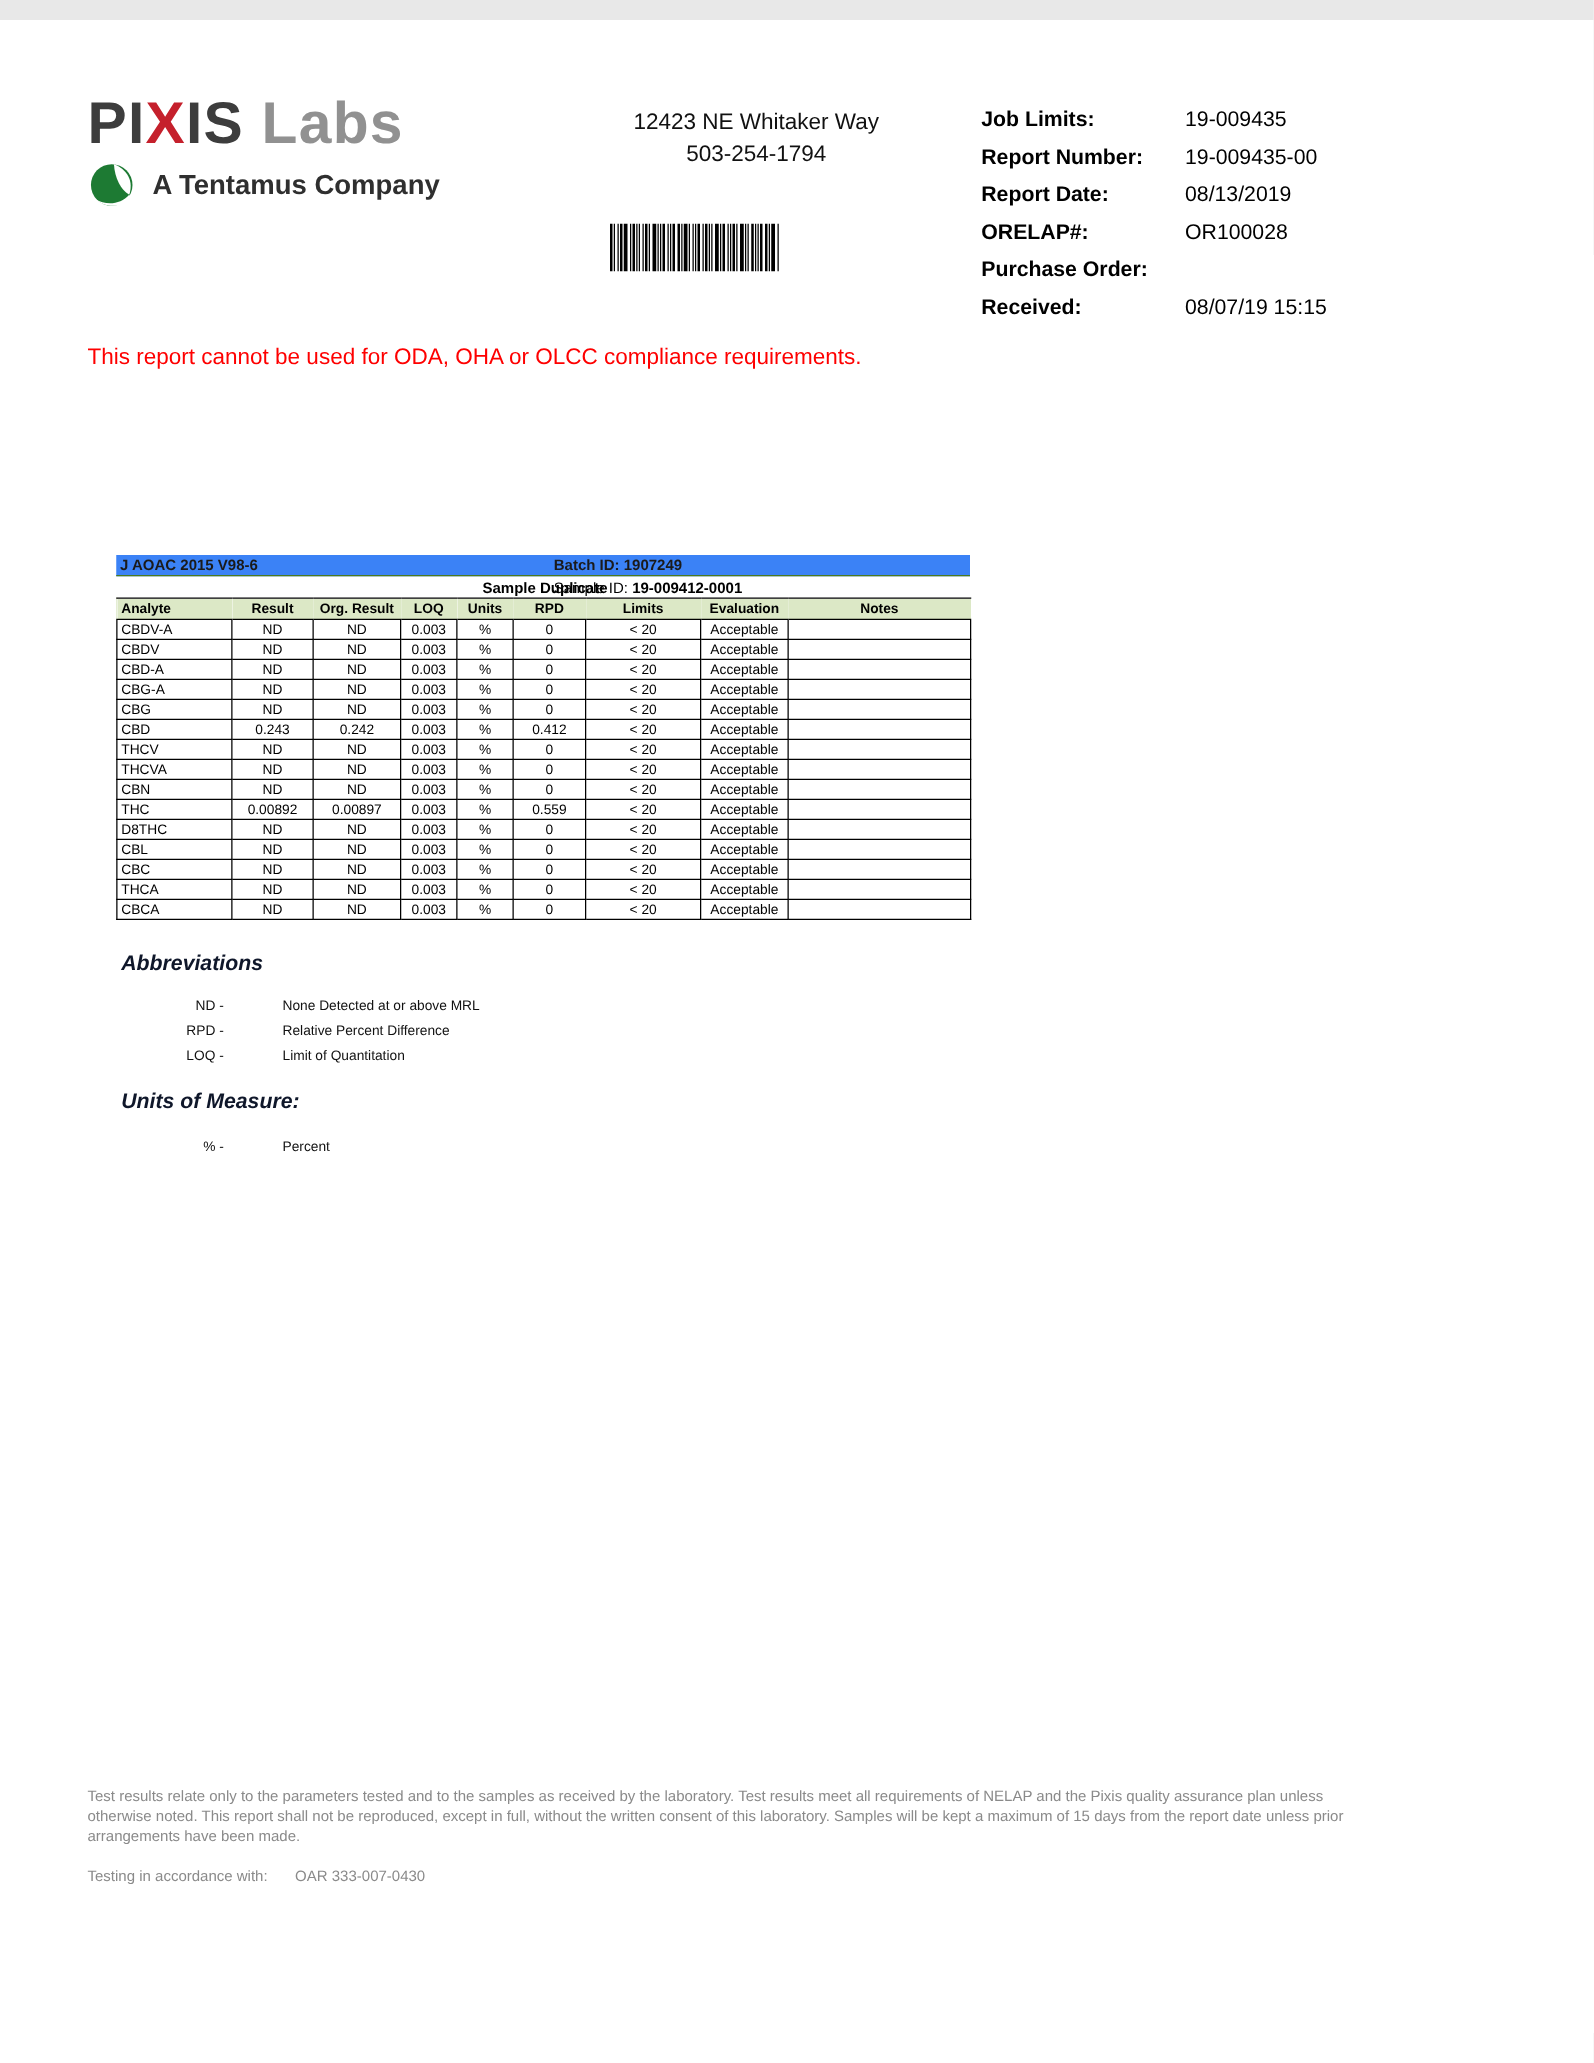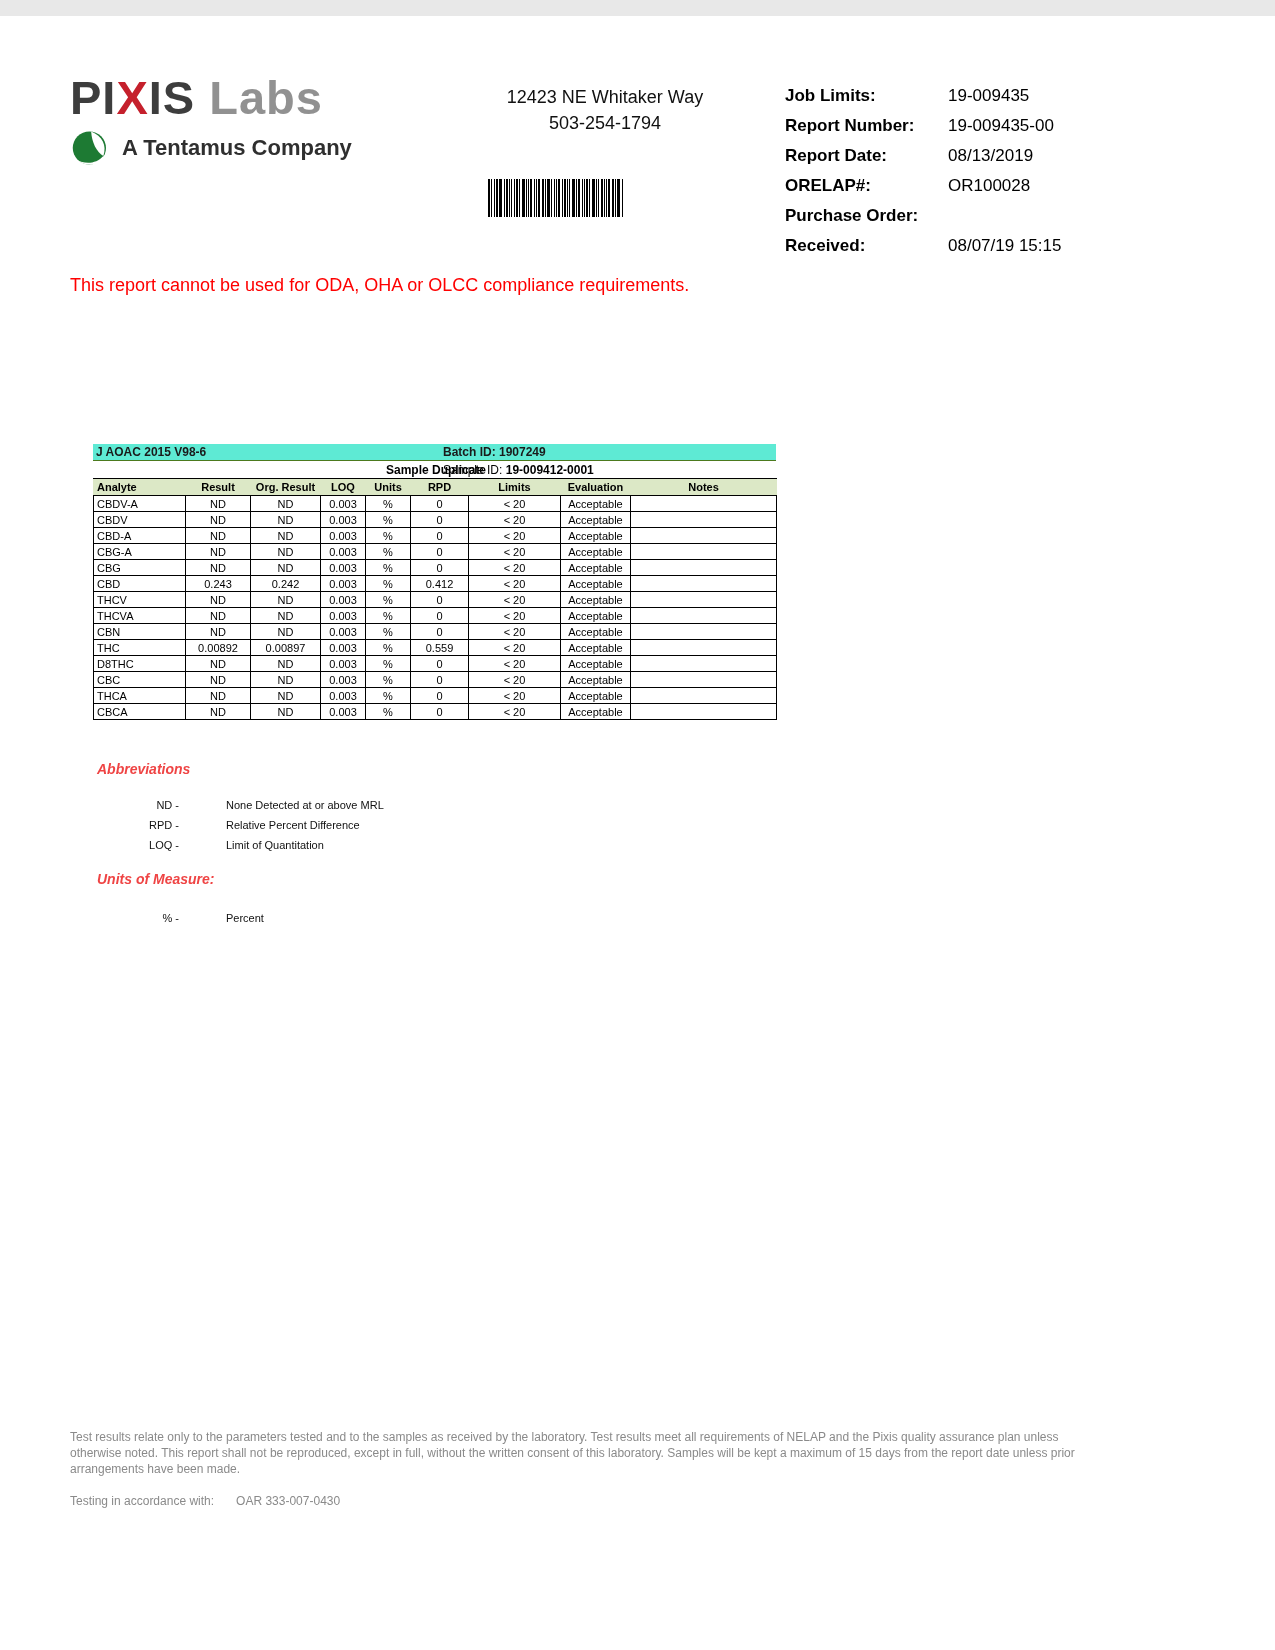--- a/index.html
+++ b/index.html
@@ -33,21 +33,21 @@
 
   
   .warning {
     position:absolute; left:70px; top:259px;
     color:#fe0000; font-size:18px;
   }
 
   
   .results-block { position:absolute; left:93px; top:428px; width:683px; }
   .method-bar {
-    background:#5eead4; border-bottom:1px solid #4c7a1e;
+    background:#3b82f6; border-bottom:1px solid #4c7a1e;
     display:flex; height:17px; align-items:center;
     font-size:12px; font-weight:bold; color:#1a1a1a; padding-left:3px;
   }
   .method-bar .batch { position:absolute; left:350px; }
   .sample-row { display:flex; height:17px; align-items:center; font-size:12px; padding-left:3px;justify-content:center; }
   .sample-row .sample-type { font-weight:bold; }
   .sample-row .sample-id-wrap { position:absolute; left:350px; font-weight:normal; }
   .sample-row .sample-id { font-weight:bold; }
 
   table.results { border-collapse:collapse; width:683px; table-layout:fixed; }
@@ -57,21 +57,21 @@
     padding:0 2px; overflow:hidden; white-space:nowrap;
   }
   table.results th:first-child { text-align:left; padding-left:3px; border-left:1px solid #dce8c6; }
   table.results td {
     border:1px solid #000; font-size:11px; height:16px; text-align:center;
     padding:0 2px; overflow:hidden; white-space:nowrap;
   }
   table.results td:first-child { text-align:left; padding-left:3px; }
 
   
-  .section-title { position:absolute; font-size:14px; font-weight:bold; font-style:italic; color:#ef4444; }
+  .section-title { position:absolute; font-size:17px; font-weight:bold; font-style:italic; color:#0f172a; }
   .abbr-title { left:97px; top:745px; }
   .abbr-list { position:absolute; left:97px; top:783px; }
   .abbr-row { display:flex; margin-bottom:8px; font-size:11px; color:#111;gap:41px; }
   .abbr-key { width:88px; text-align:right; padding-right:6px; }
   .uom-title { left:97px; top:855px; }
   .uom-list { position:absolute; left:97px; top:896px; }
 
   
   .page-num { position:absolute; top:1387px; left:0; width:1100px; text-align:right; font-size:16px; color:#000; }
   .disclaimer {
@@ -333,20 +333,31 @@
             <td>ND</td>
             <td>ND</td>
             <td>0.003</td>
             <td>%</td>
             <td>0</td>
             <td>&lt; 20</td>
             <td>Acceptable</td>
             <td></td>
           </tr>
           <tr>
+            <td>CBL</td>
+            <td>ND</td>
+            <td>ND</td>
+            <td>0.003</td>
+            <td>%</td>
+            <td>0</td>
+            <td>&lt; 20</td>
+            <td>Acceptable</td>
+            <td></td>
+          </tr>
+          <tr>
             <td>CBC</td>
             <td>ND</td>
             <td>ND</td>
             <td>0.003</td>
             <td>%</td>
             <td>0</td>
             <td>&lt; 20</td>
             <td>Acceptable</td>
             <td></td>
           </tr>

